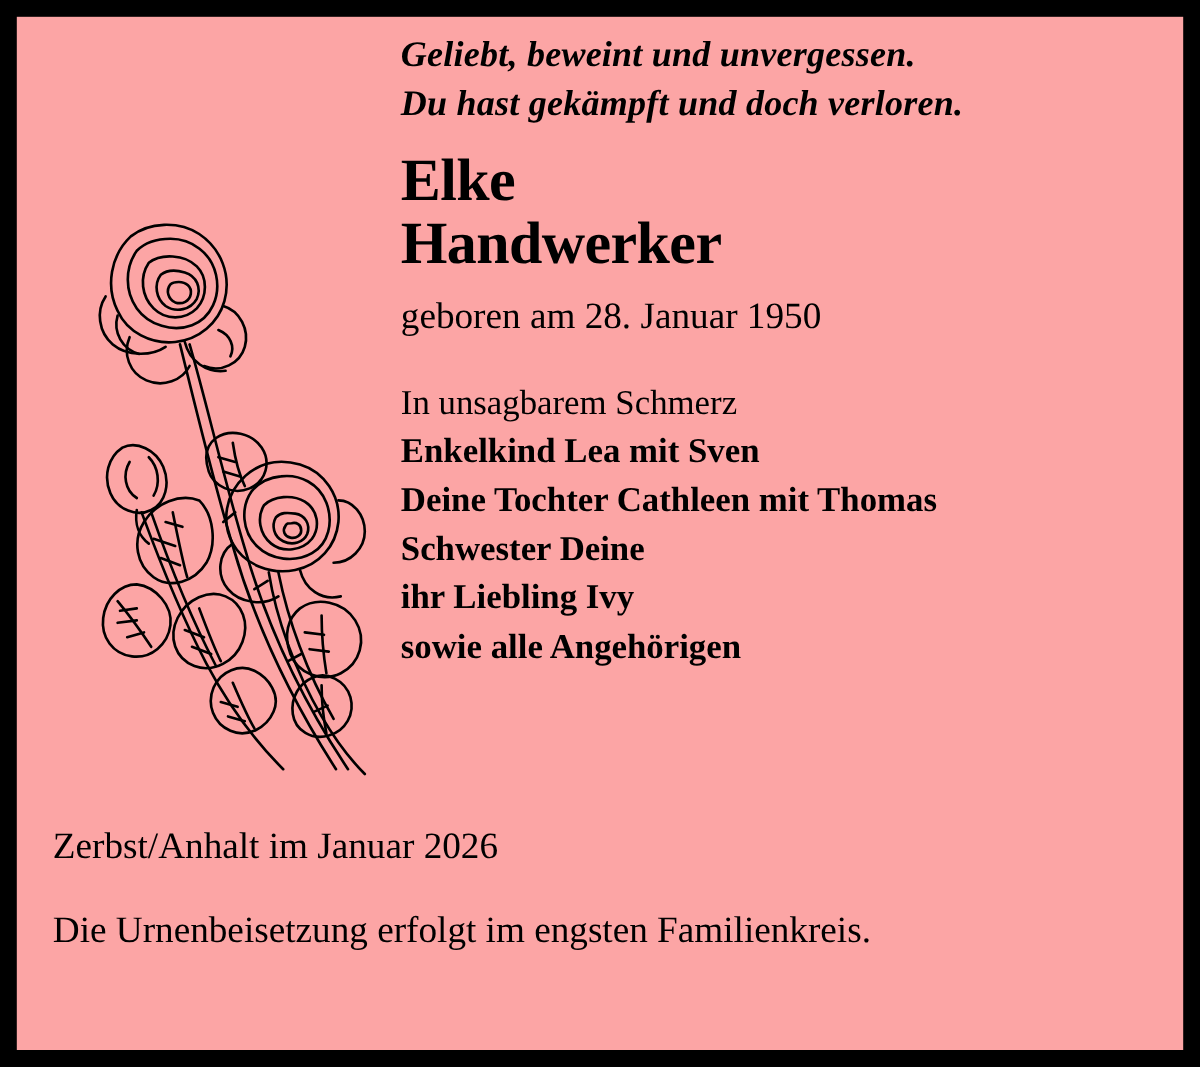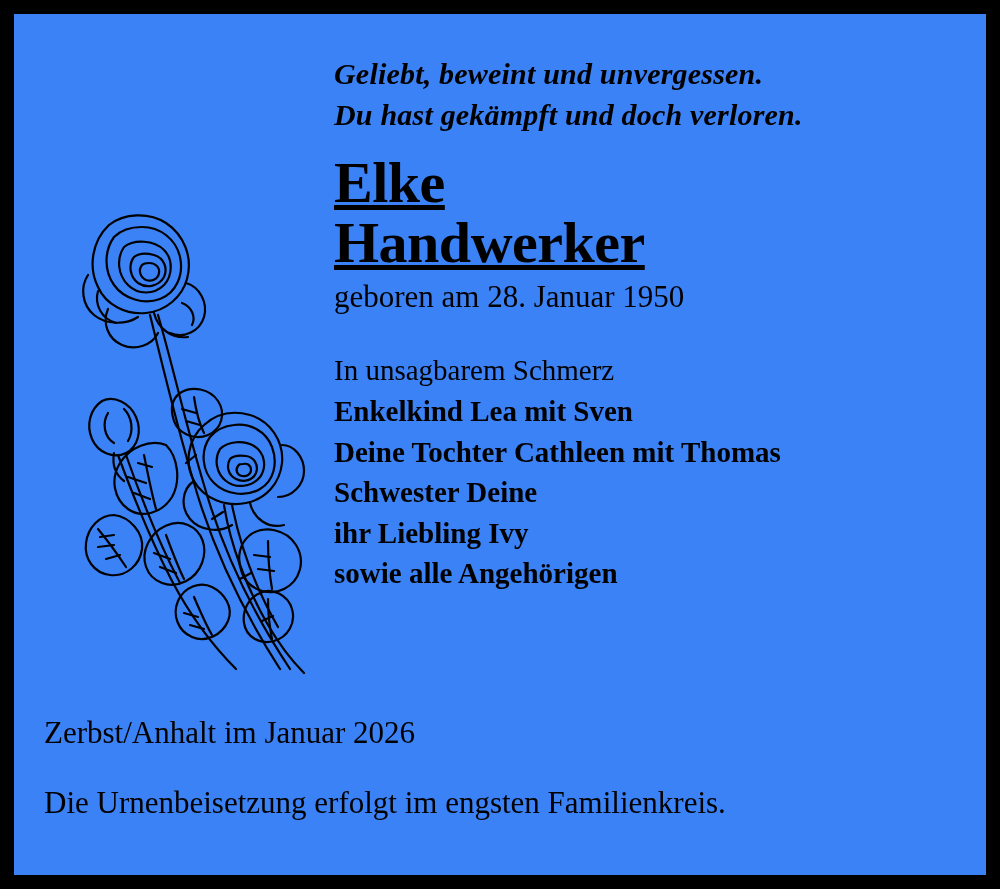--- a/index.html
+++ b/index.html
@@ -19,22 +19,22 @@
     width: 1000px;
     height: 889px;
     background: #000000;
     padding: 14px;
   }
   .inner {
     position: relative;
     box-sizing: border-box;
     width: 100%;
     height: 100%;
-    background: #3b82f6;
-    padding: 40px 30px 20px 30px;
+    background: #fca5a5;
+    padding: 12px 30px 20px 30px;
   }
   .verse {
     margin-left: 290px;
     font-style: italic;
     font-weight: bold;
     font-size: 30px;
     line-height: 1.35;
     color: #000000;
     letter-spacing: 0.2px;
   }
@@ -54,30 +54,29 @@
     height: 520px;
   }
 
   .text-col {
     margin-left: 290px;
   }
 
   .name {
     font-family: "Liberation Serif", serif;
     font-weight: bold;
-    font-size: 58px;
+    font-size: 50px;
     line-height: 1.03;
     color: #000000;
     letter-spacing: -0.5px;
-    text-decoration: underline;
   }
   .name div { white-space: nowrap; }
 
   .dates {
-    margin-top: 4px;
+    margin-top: 14px;
     font-size: 31px;
     line-height: 1.35;
     color: #000000;
   }
   .dates div { white-space: nowrap; }
 
   .mourners {
     margin-top: 32px;
     font-size: 29px;
     line-height: 1.4;

